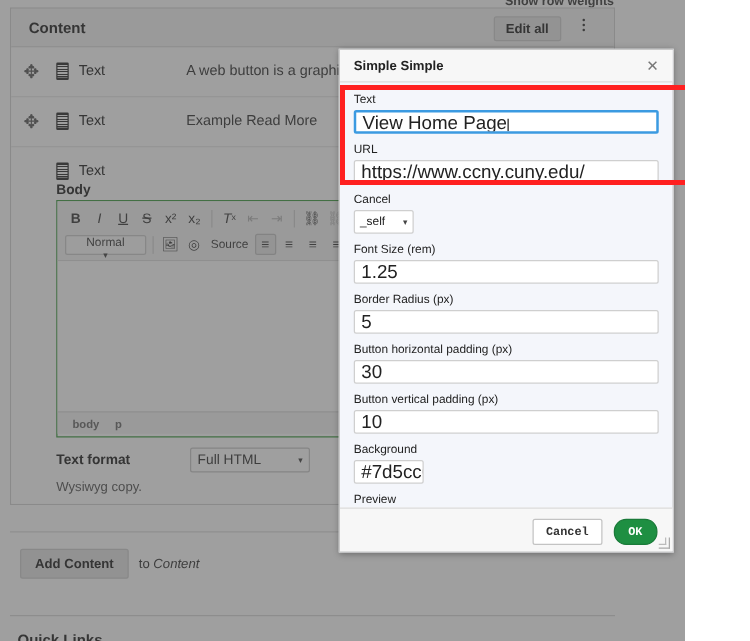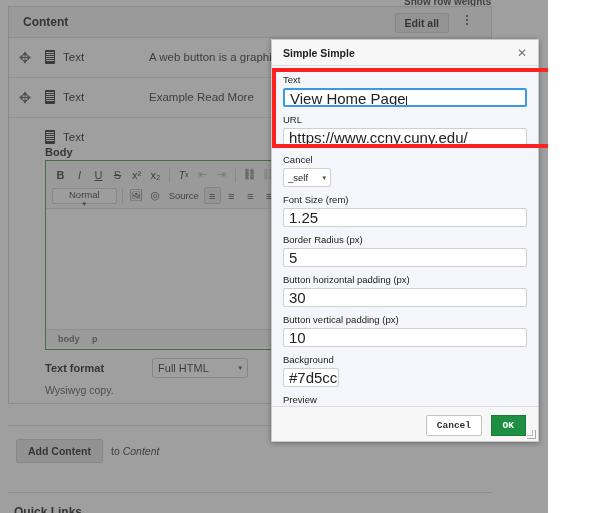--- a/index.html
+++ b/index.html
@@ -183,21 +183,21 @@
     position: absolute; left: 0; right: 0; bottom: 0; height: 35px;
     background: #f7f7f7; border-top: 1px solid #dcdcdc; font-family: Liberation Mono, monospace;
   }
   .btn-cancel {
     position: absolute; right: 56px; top: 8px;
     background: #fff; border: 1px solid #c3c3c3; border-radius: 2px;
     font-size: 9.5px; font-weight: bold; color: #333; padding: 4px 10px;
   }
   .btn-ok {
     position: absolute; right: 12px; top: 8px;
-    background: #1e8f42; border: 1px solid #1a7a39; border-radius: 0;
+    background: #1e8f42; border: 1px solid #1a7a39; border-radius: 10px;
     font-size: 9.5px; font-weight: bold; color: #fff; padding: 4px 11px;
   }
   .resize {
     position: absolute; right: 2px; bottom: 2px; width: 9px; height: 9px;
     border-right: 1px solid #aaa; border-bottom: 1px solid #aaa;
   }
   .resize::before{
     content:""; position:absolute; right:2px; bottom:2px;
     width:5px; height:5px; border-right:1px solid #bbb; border-bottom:1px solid #bbb;
   }

